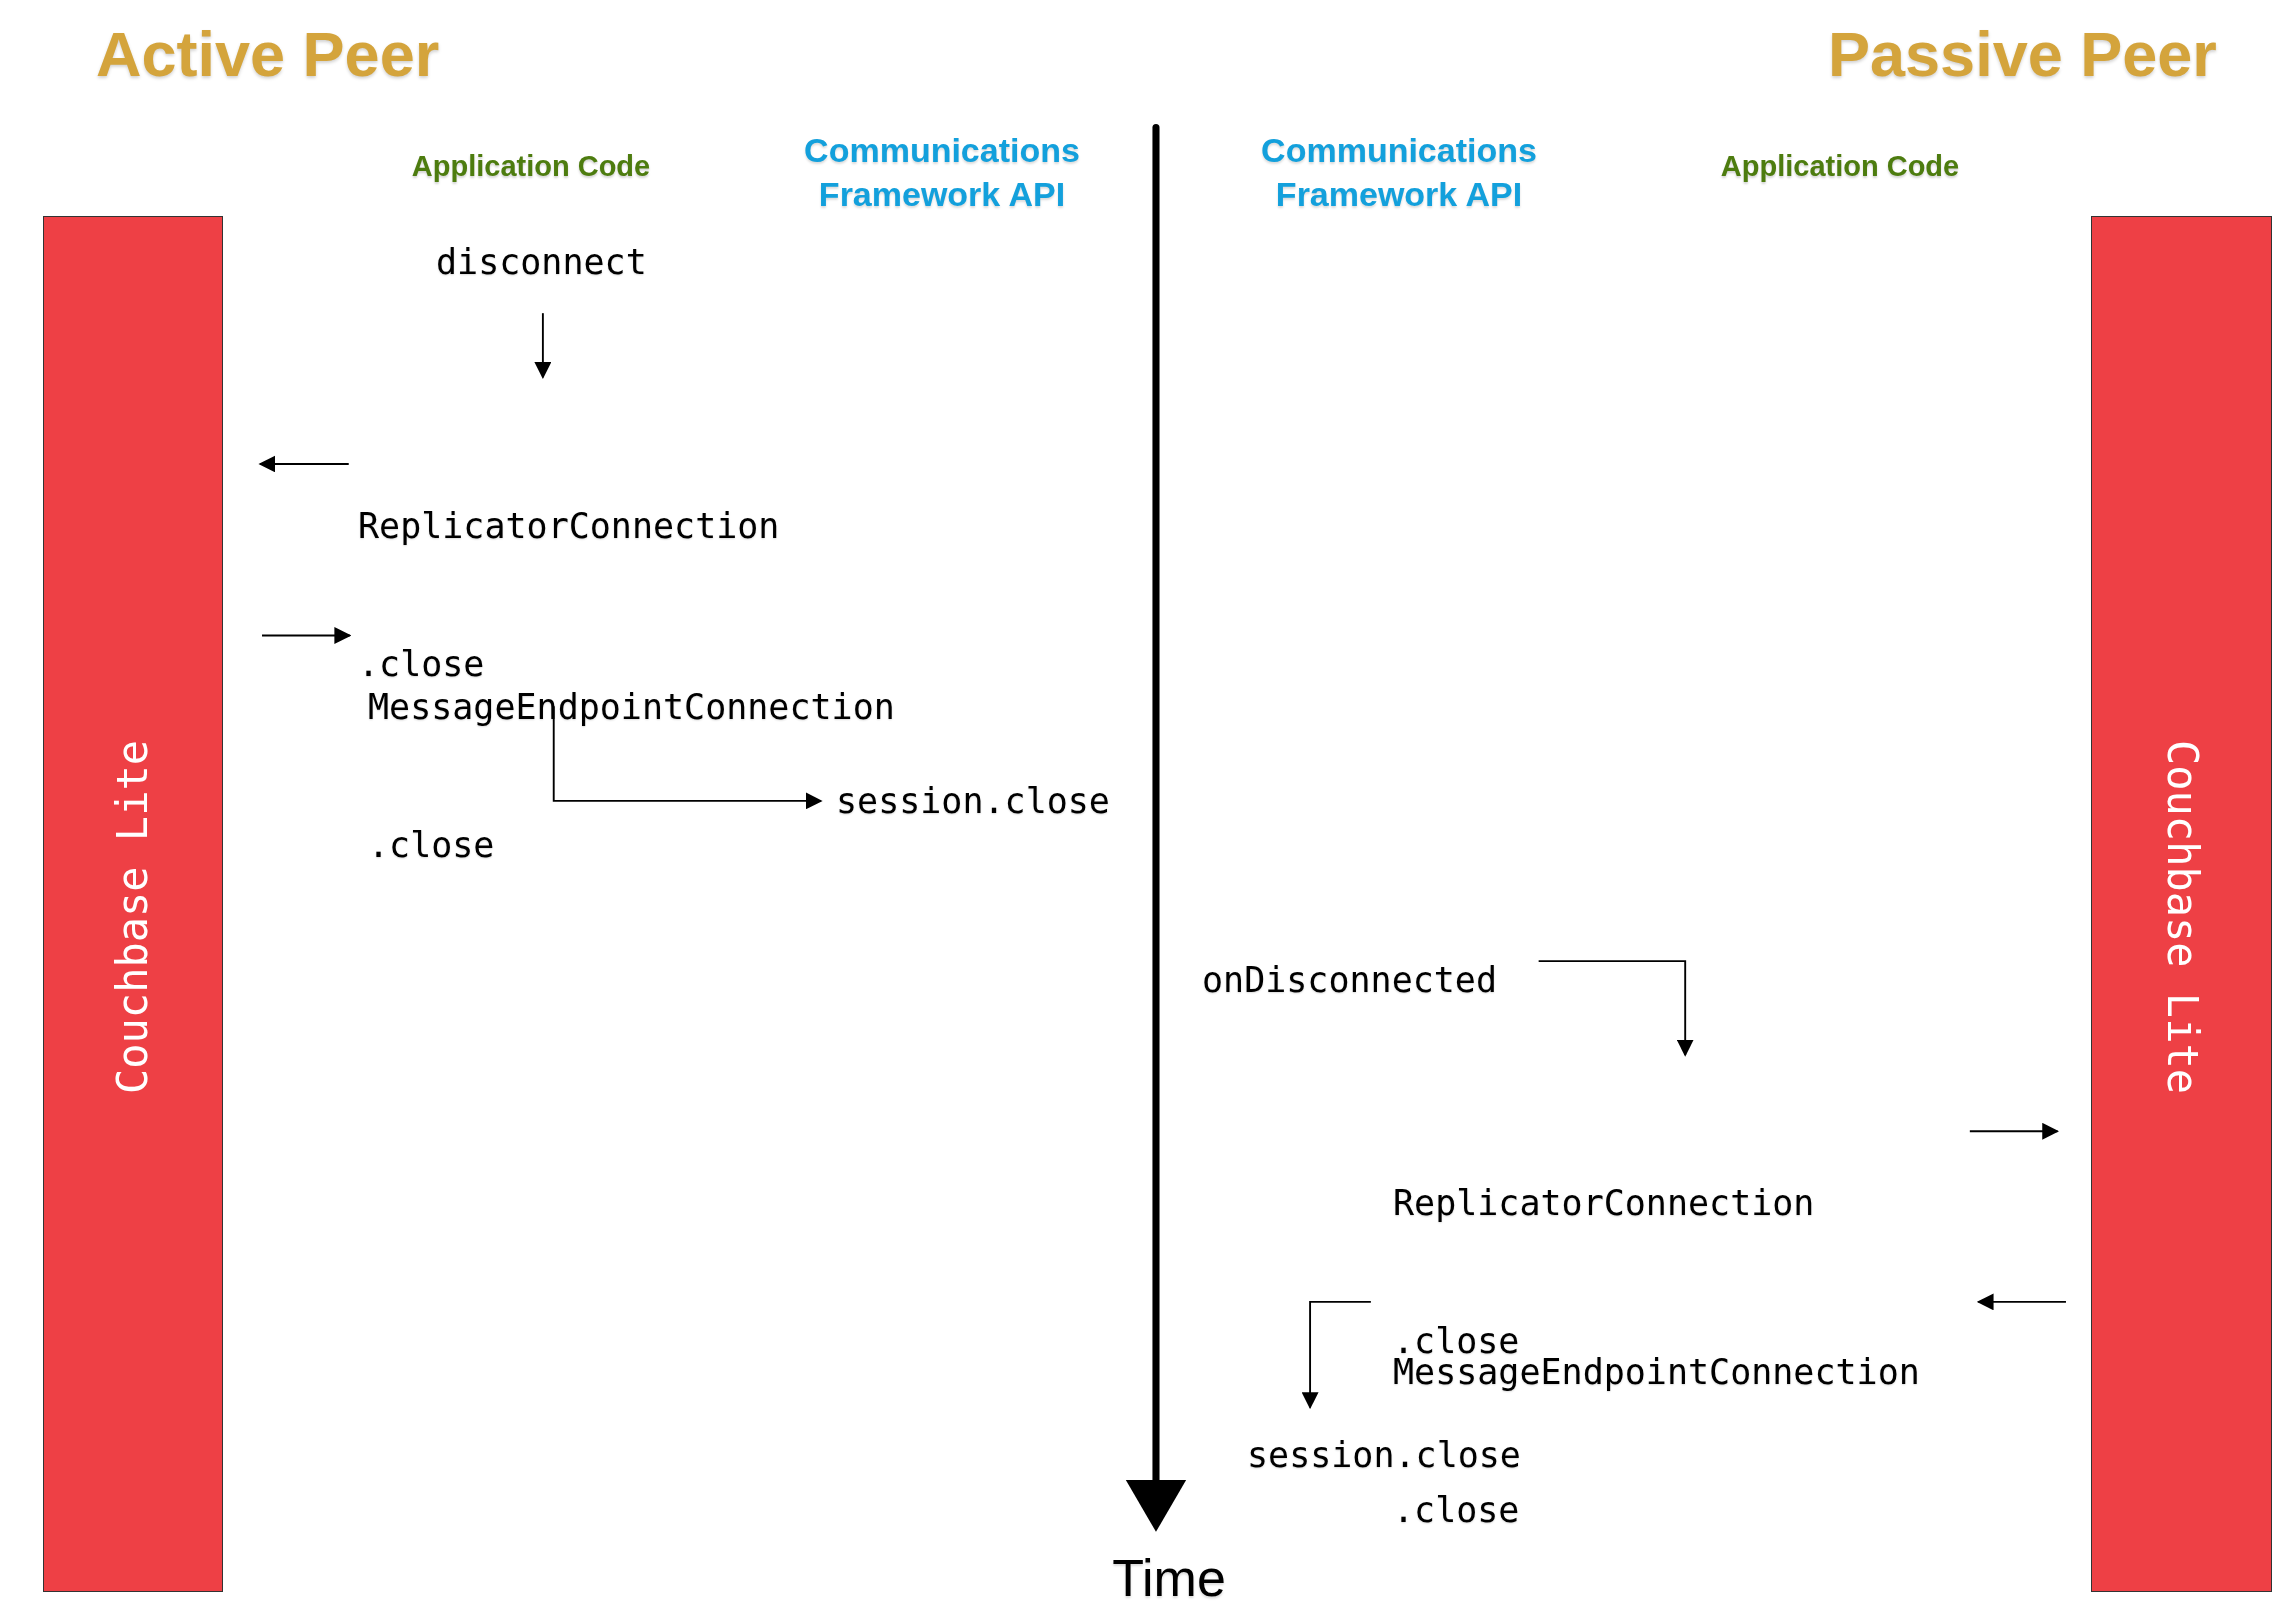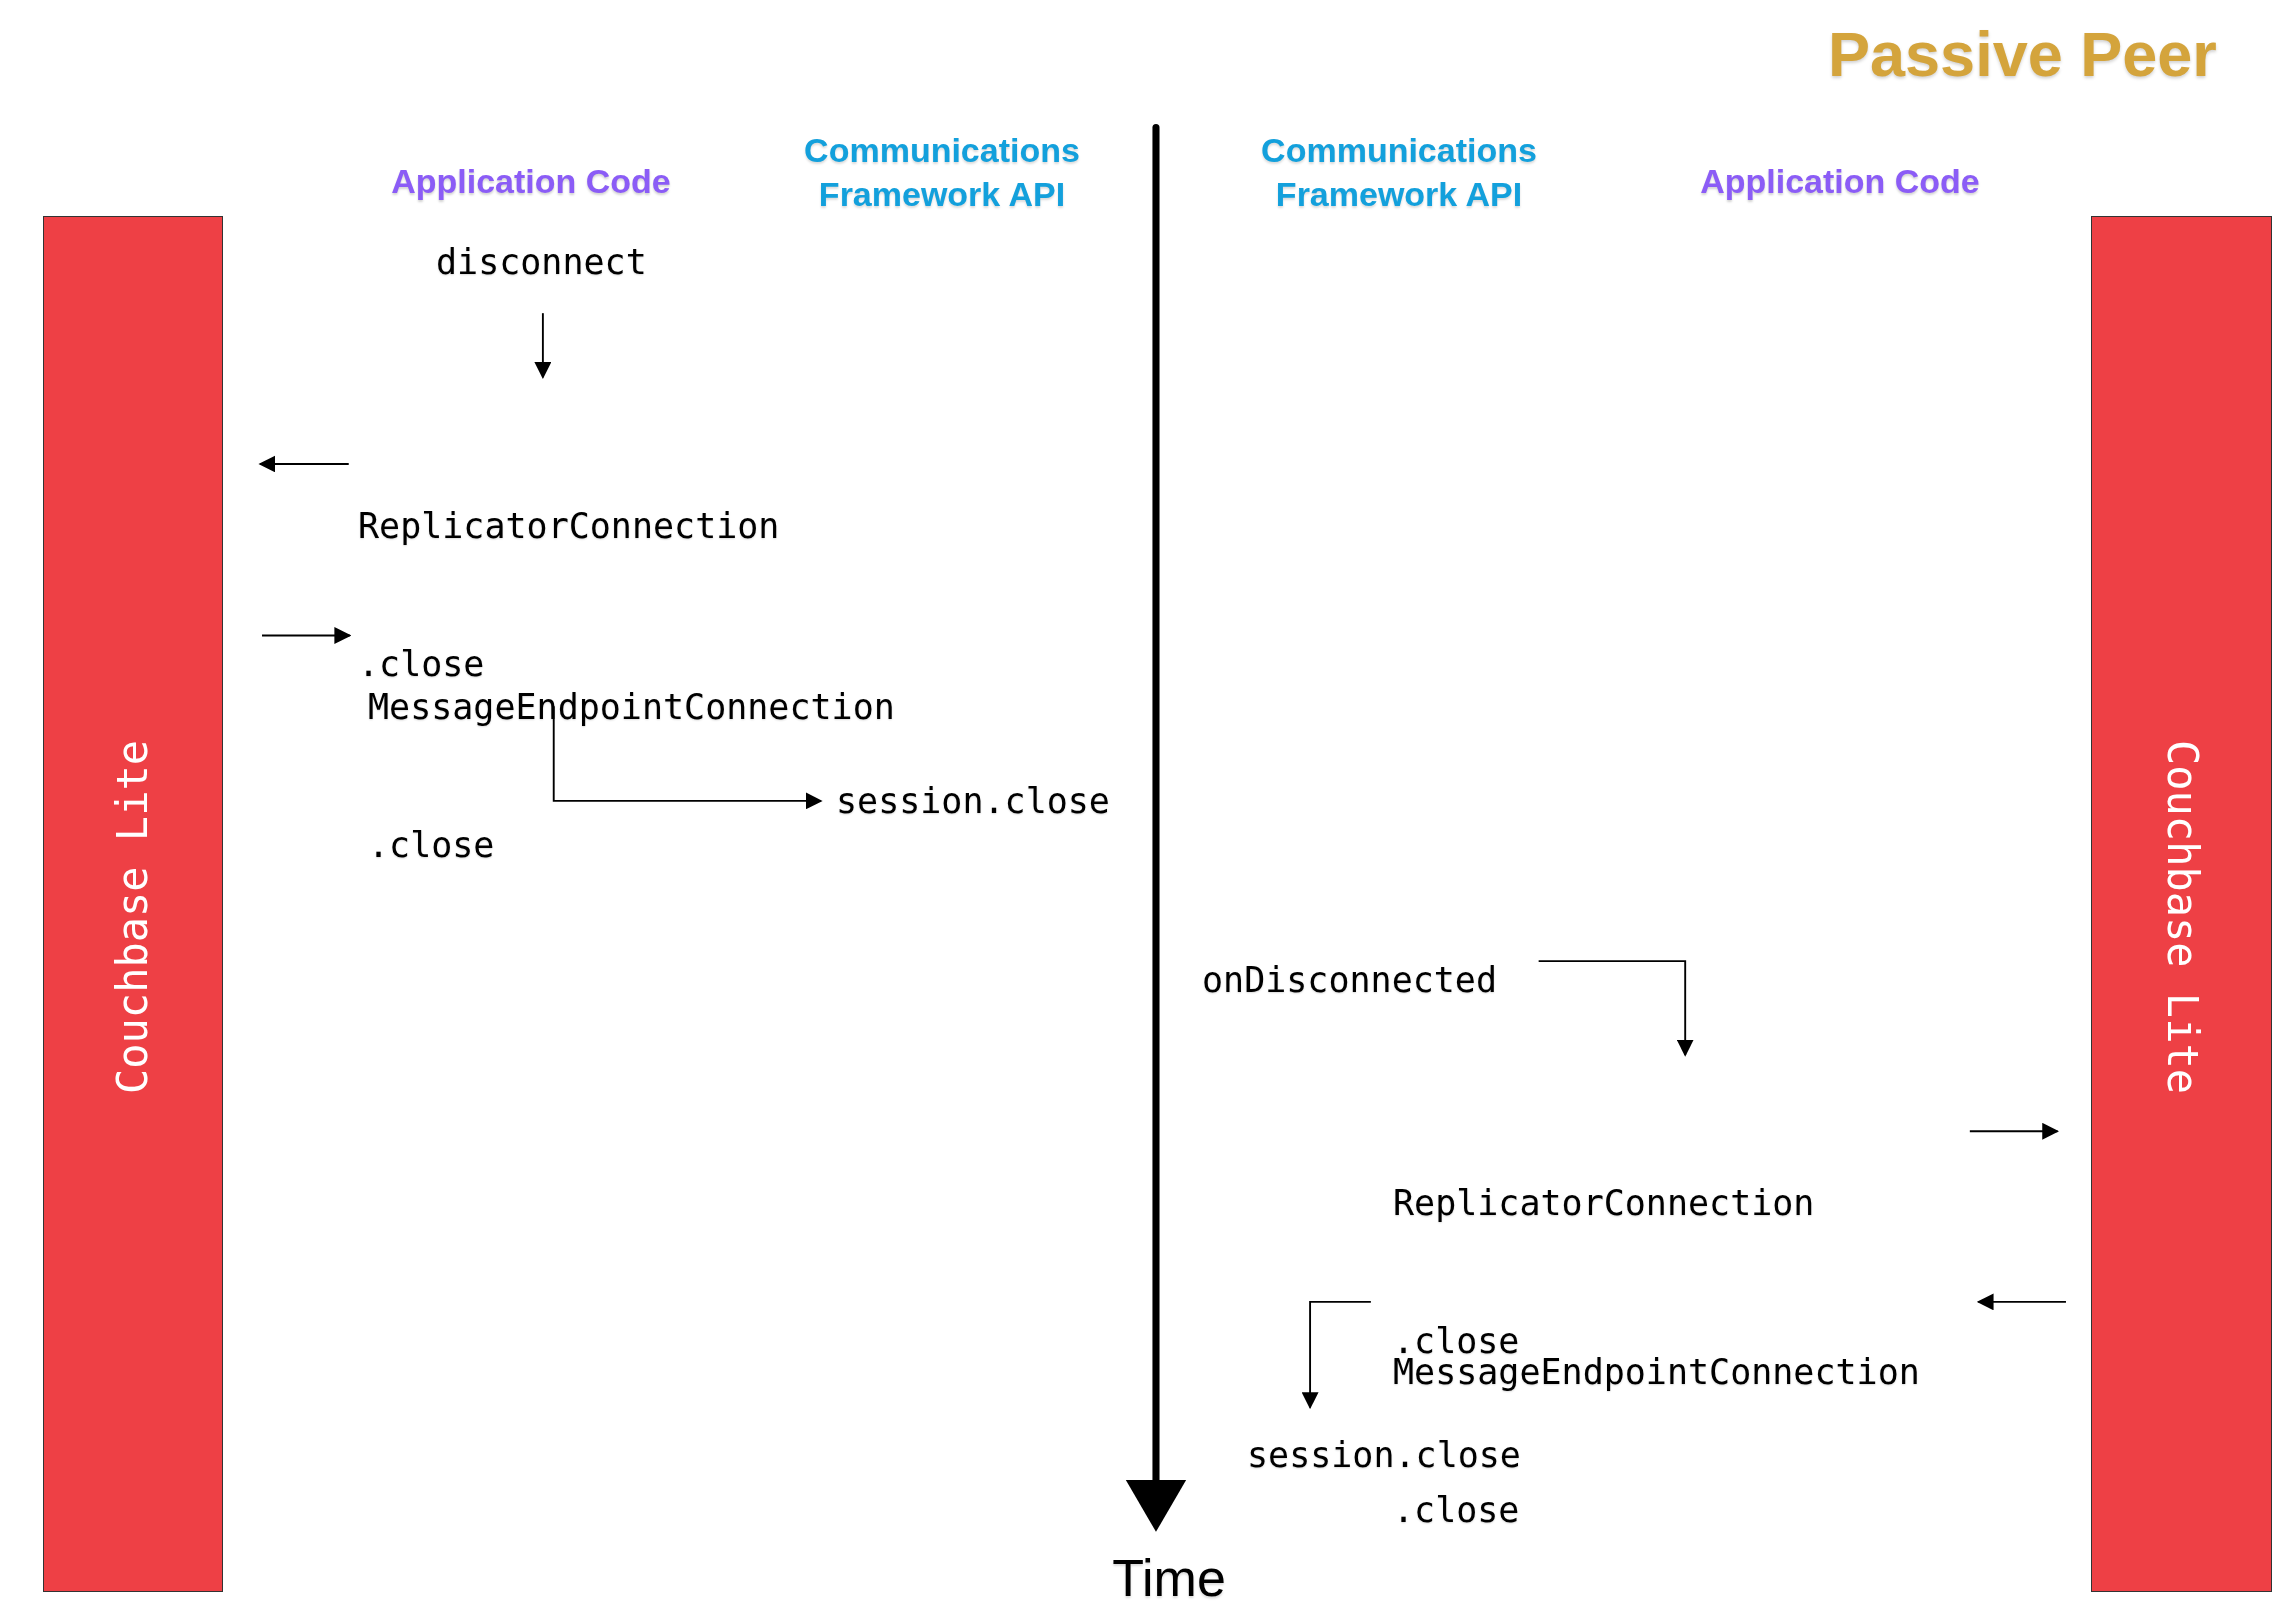--- a/index.html
+++ b/index.html
@@ -19,24 +19,24 @@
     line-height: 1.1;
     color: var(--gold, #D4A43C);
     white-space: nowrap;
     text-shadow: 0 2.4px 3.3px rgba(0,0,0,0.18);
   }
   #title-active { left: 96px; }
   #title-passive { left: 1828px; }
 
   .app-header {
     position: absolute;
-    top: 162px;
-    font-size: 34px;
+    top: 150px;
+    font-size: 29px;
     font-weight: bold;
-    color: #8b5cf6;
+    color: #4d7c0f;
     white-space: nowrap;
     transform: translateX(-50%);
     text-shadow: 0 1.9px 2.4px rgba(0,0,0,0.18);
   }
   #app-header-left { left: 531px; }
   #app-header-right { left: 1840px; }
 
   .comms-header {
     position: absolute;
     top: 128px;
@@ -116,20 +116,21 @@
     width: 2295px;
     height: 1624px;
     pointer-events: none;
   }
 </style>
 </head>
 <body>
 
 <div id="canvas" style="--gold: #D4A43C; --blue: #13A0DC; --red: #EE4045; --bar-border: #333333;">
 
+  <div class="peer-title" id="title-active">Active Peer</div>
   <div class="peer-title" id="title-passive">Passive Peer</div>
 
   <div class="app-header" id="app-header-left">Application Code</div>
   <div class="comms-header" id="comms-header-left">
     <div>Communications</div>
     <div>Framework API</div>
   </div>
   <div class="comms-header" id="comms-header-right">
     <div>Communications</div>
     <div>Framework API</div>

